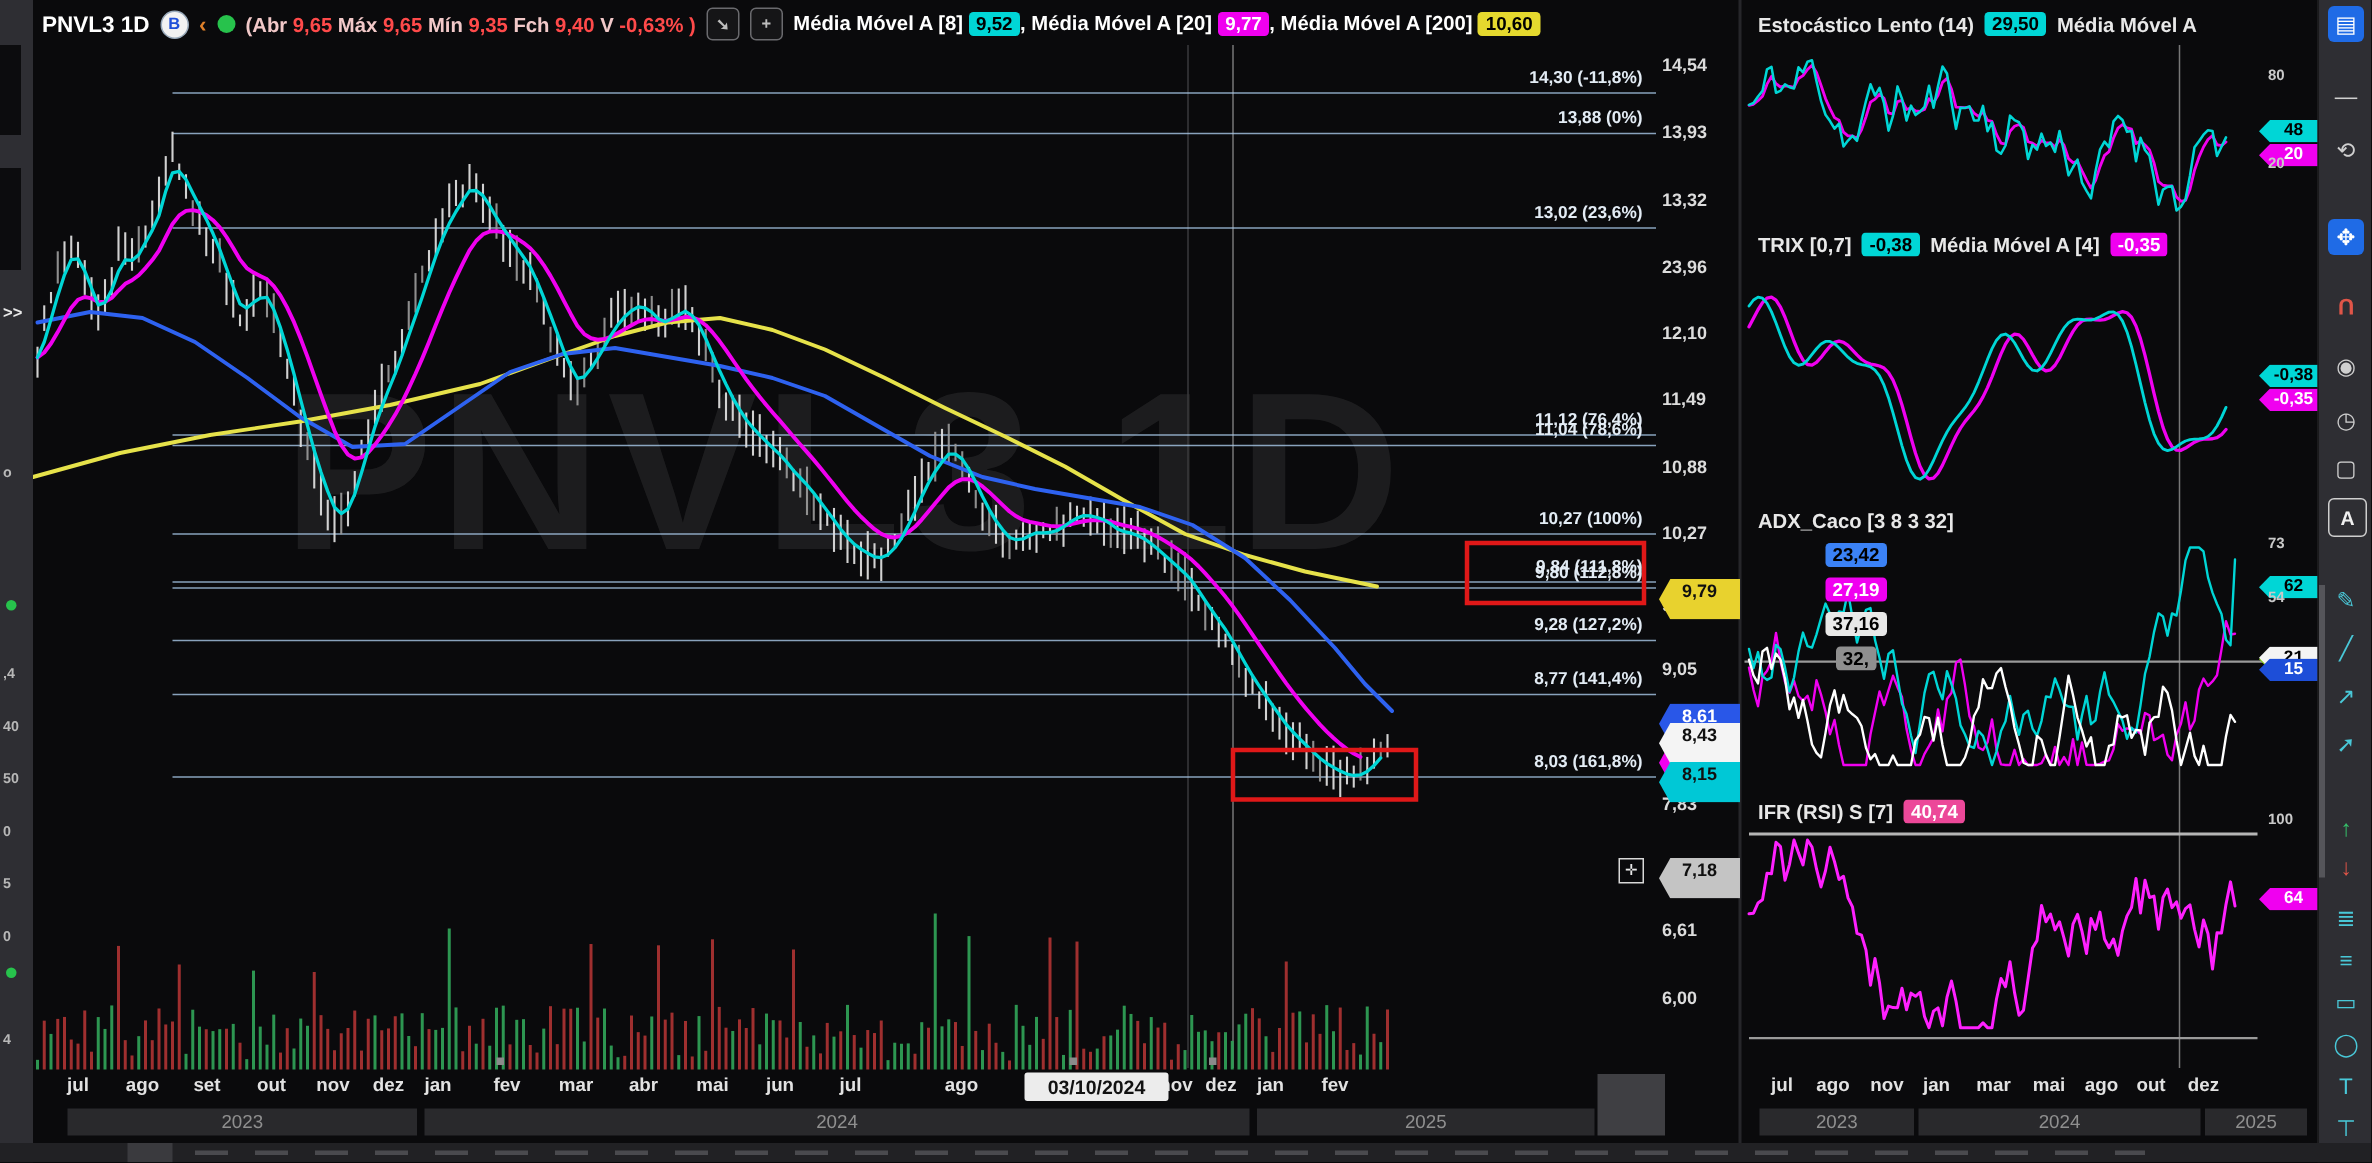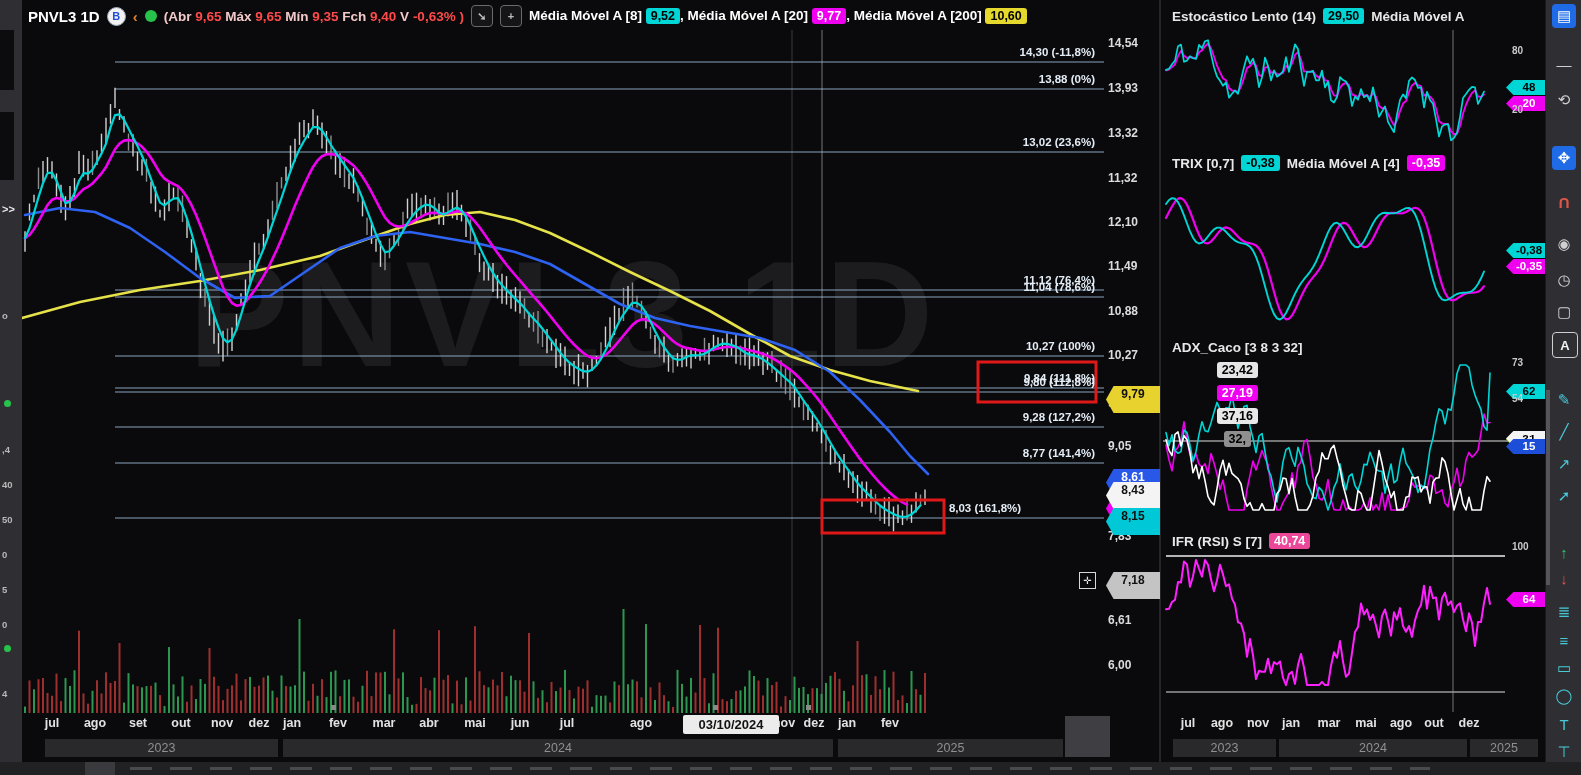--- a/index.html
+++ b/index.html
@@ -507,25 +507,25 @@
       <div class="fibl" style="left:875px;top:46px;">14,30 (-11,8%)</div>
       <div class="fibl" style="left:875px;top:73px;">13,88 (0%)</div>
       <div class="fibl" style="left:875px;top:136px;">13,02 (23,6%)</div>
       <div class="fibl" style="left:875px;top:274px;">11,12 (76,4%)</div>
       <div class="fibl" style="left:875px;top:281px;">11,04 (78,6%)</div>
       <div class="fibl" style="left:875px;top:340px;">10,27 (100%)</div>
       <div class="fibl" style="left:875px;top:372px;">9,84 (111,8%)</div>
       <div class="fibl" style="left:875px;top:376px;">9,80 (112,8%)</div>
       <div class="fibl" style="left:875px;top:411px;">9,28 (127,2%)</div>
       <div class="fibl" style="left:875px;top:447px;">8,77 (141,4%)</div>
-      <div class="fibl" style="left:875px;top:502px;text-align:center;">8,03 (161,8%)</div>
+      <div class="fibl" style="left:875px;top:502px;">8,03 (161,8%)</div>
       <div class="ptick" style="top:36px;">14,54</div>
       <div class="ptick" style="top:81px;">13,93</div>
       <div class="ptick" style="top:126px;">13,32</div>
-      <div class="ptick" style="top:171px;">11,32</div>
+      <div class="ptick" style="top:171px;">23,96</div>
       <div class="ptick" style="top:215px;">12,10</div>
       <div class="ptick" style="top:259px;">11,49</div>
       <div class="ptick" style="top:304px;">10,88</div>
       <div class="ptick" style="top:348px;">10,27</div>
       <div class="ptick" style="top:396px;">9,66</div>
       <div class="ptick" style="top:439px;">9,05</div>
       <div class="ptick" style="top:529px;">7,83</div>
       <div class="ptick" style="top:613px;">6,61</div>
       <div class="ptick" style="top:658px;">6,00</div>
       <div class="pbadge" style="top:386px;background:#e8d22e;color:#101010;">9,79</div>
@@ -595,21 +595,21 @@
     <span>Média Móvel A</span>
   </div>
   <div class="hdr" style="left:1172px;top:155px;max-width:366px;overflow:hidden;">
     <span>TRIX [0,7]</span>
     <span class="hbadge" style="background:#00d6d6;color:#000;">-0,38</span>
     <span>Média Móvel A [4]</span>
     <span class="hbadge" style="background:#f000f0;color:#fff;">-0,35</span>
   </div>
   <div class="hdr" style="left:1172px;top:340px;max-width:366px;overflow:hidden;flex-direction:column;">
     <span>ADX_Caco [3 8 3 32]</span>
-    <span class="hbadge" style="background:#e5e5e5;color:#000;">23,42</span>
+    <span class="hbadge" style="background:#3b82f6;color:#000;">23,42</span>
     <span class="hbadge" style="background:#f000f0;color:#fff;">27,19</span>
     <span class="hbadge" style="background:#e8e8e8;color:#000;">37,16</span>
     <span class="hbadge" style="background:#8f8f8f;color:#000;">32,</span>
   </div>
   <div class="hdr" style="left:1172px;top:533px;max-width:366px;overflow:hidden;">
     <span>IFR (RSI) S [7]</span>
     <span class="hbadge" style="background:#ec4899;color:#fff;">40,74</span>
   </div>
 
   <div id="leftstrip">

